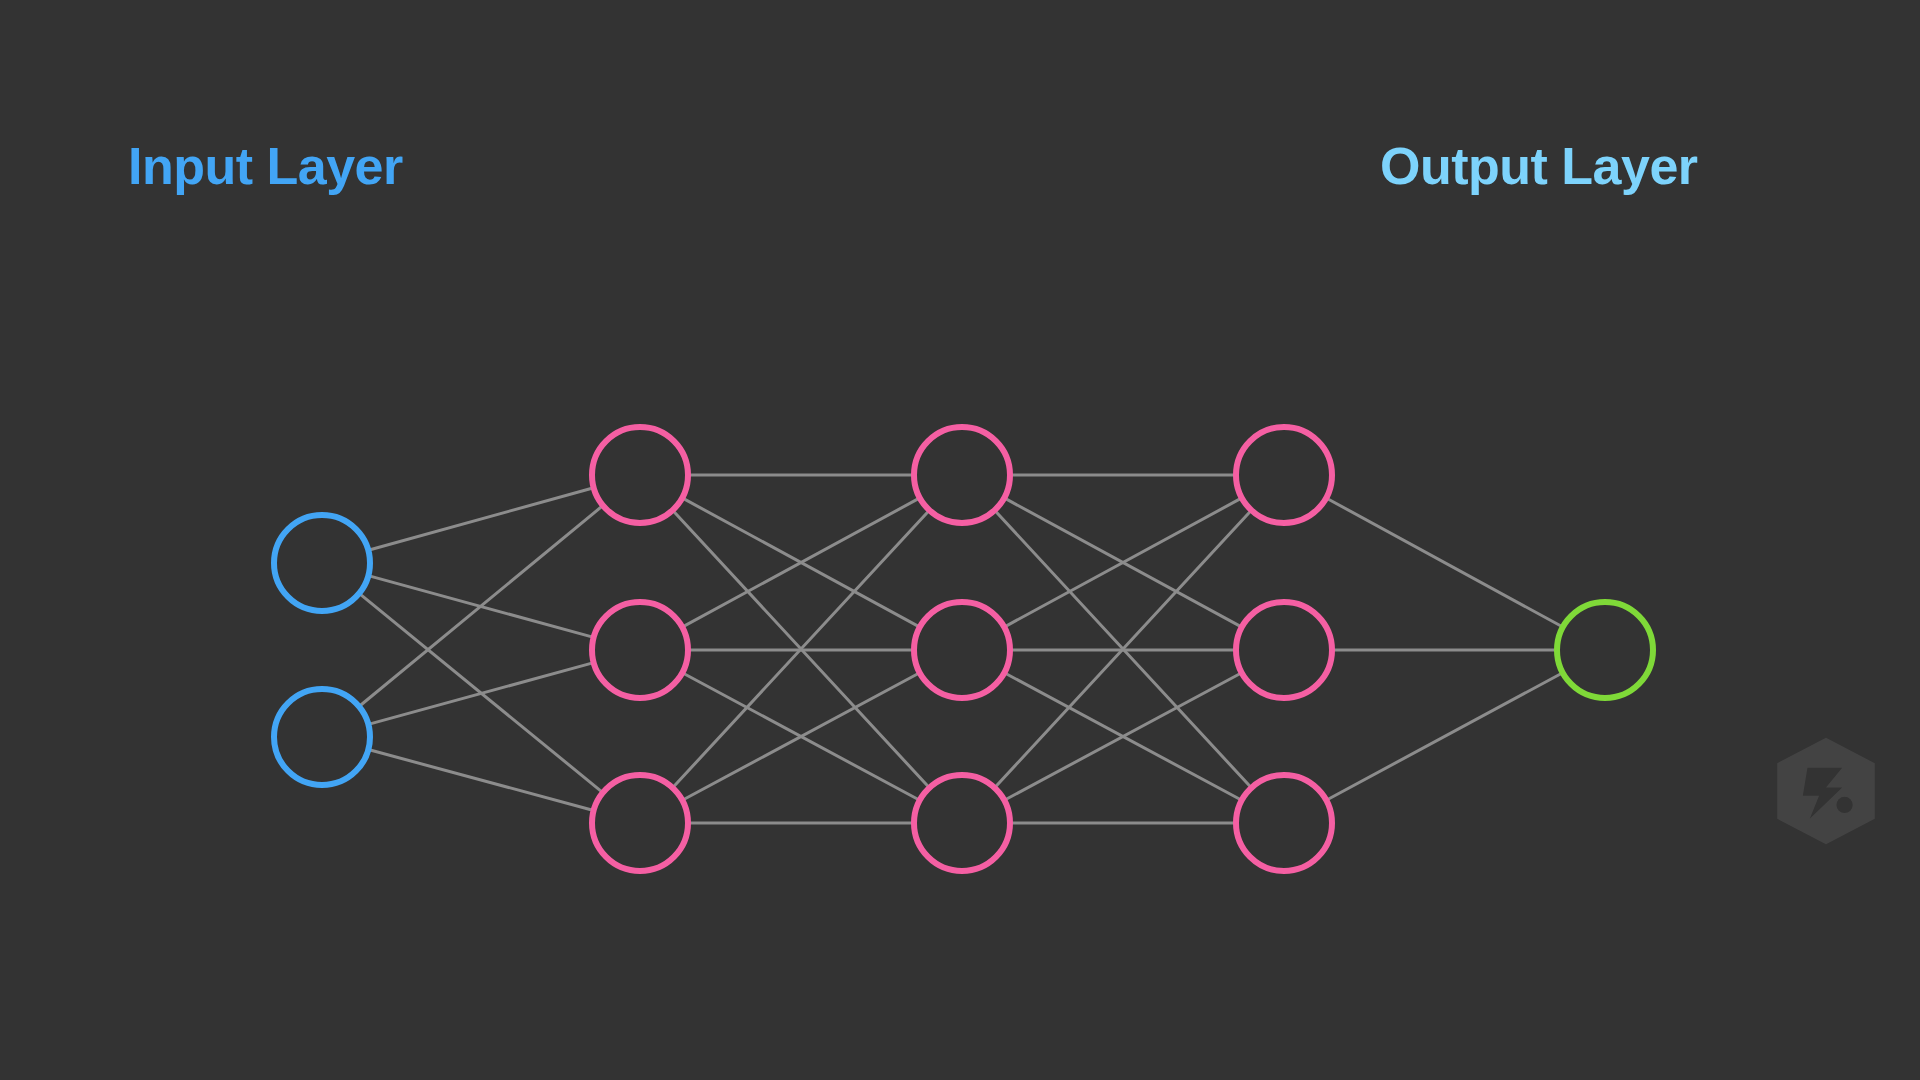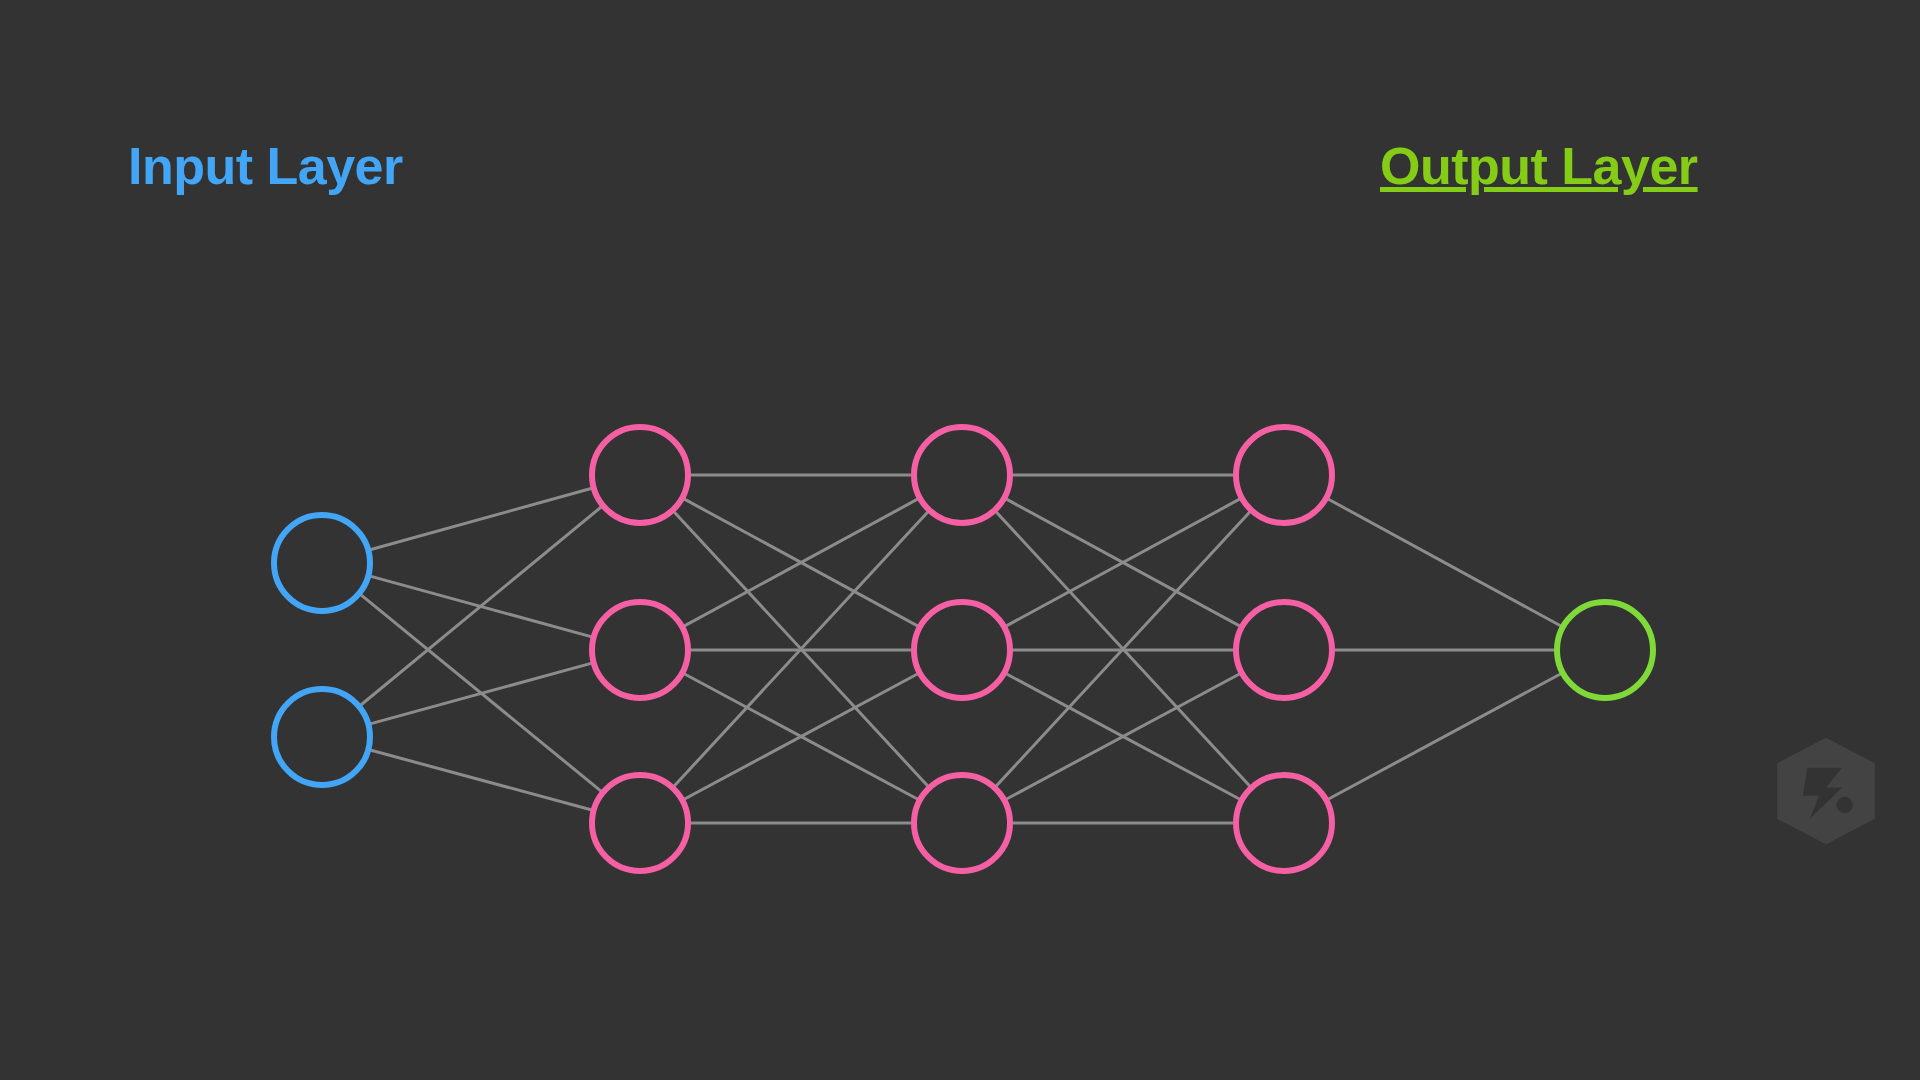--- a/index.html
+++ b/index.html
@@ -100,21 +100,21 @@
         <circle cx="1284" cy="475" r="48" fill="#333333" stroke="#F55FA3" stroke-width="6"></circle>
         <circle cx="1284" cy="650" r="48" fill="#333333" stroke="#F55FA3" stroke-width="6"></circle>
         <circle cx="1284" cy="823" r="48" fill="#333333" stroke="#F55FA3" stroke-width="6"></circle>
         <circle cx="1605" cy="650" r="48" fill="#333333" stroke="#7FD938" stroke-width="6"></circle>
       </g>
   </svg>
 
   <div class="layer-label" id="label-input" style="color: rgb(66, 165, 245);">Input Layer</div>
 
 
-  <div class="layer-label" id="label-output" style="color: #84cc16; text-decoration: underline;">Output Layer</div>
+  <div class="layer-label" id="label-output" style="color: #7dd3fc;">Output Layer</div>
 
   <svg id="watermark" viewBox="0 0 100 100" xmlns="http://www.w3.org/2000/svg">
     <path d="M50 4 L92 26 L92 74 L50 96 L8 74 L8 26 Z" fill="#9a9a9a"></path>
     <path d="M34 30 h30 l-14 17 h14 L36 74 l8 -20 h-14 Z" fill="#333333"></path>
     <circle cx="66" cy="62" r="7" fill="#333333"></circle>
   </svg>
 
 </div>
 
 </body></html>

